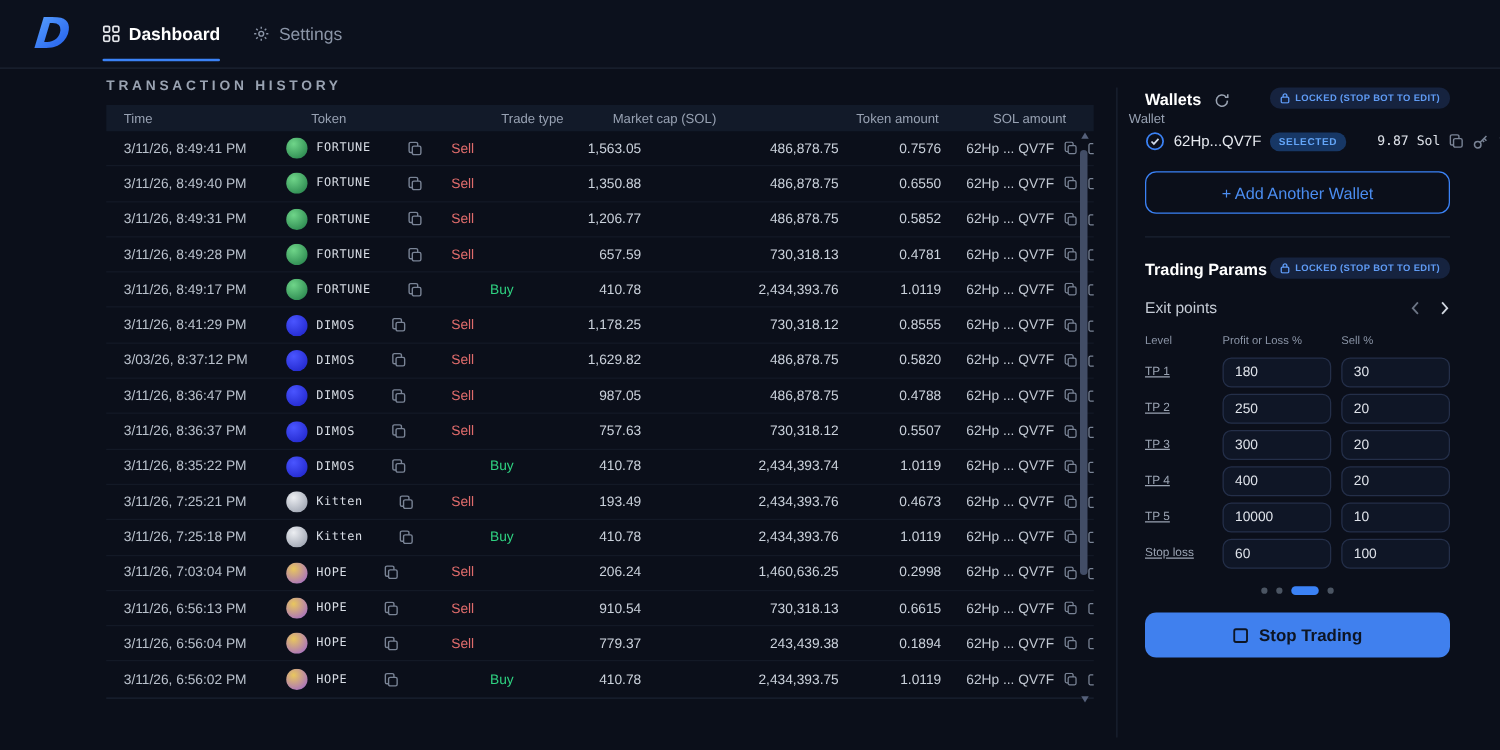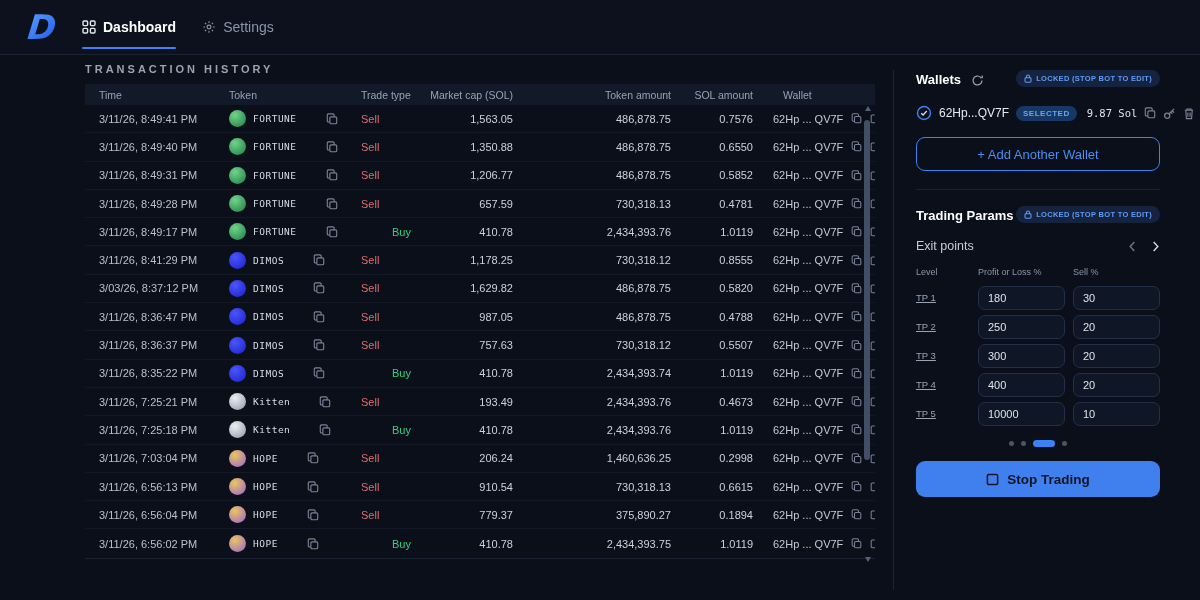--- a/index.html
+++ b/index.html
@@ -63,21 +63,21 @@
   }
 
   
   .table-wrap { position:relative; margin-top:9px; width:790px; border-bottom:1px solid #1b2332; }
   .t-head, .t-row {
     display:grid;
     grid-template-columns:140px 122px 68px 102px 158px 82px 1fr;
     align-items:center;
   }
   .t-head {
-    height:21px; background:#121a29; font-size:10.5px; color:#98a2b3;
+    height:21px; background:#121a29; font-size:10.5px; color:#98a2b3;gap:20px;
   }
   .t-head > div { padding:0 4px; }
   .t-body { }
   .t-row { height:28.3px; border-bottom:1px solid rgba(27,35,50,0.55); font-size:11px; }
   .t-row:last-child { border-bottom:none; }
   .cell { padding:0 4px; color:#cbd2dc; white-space:nowrap; overflow:hidden; }
   .cell.time { padding-left:14px; color:#b9c1cc; }
   .h-time { padding-left:14px !important; }
   .num, .h-num { text-align:right; }
   .cell.token { display:flex; align-items:center; gap:7px; }
@@ -118,21 +118,21 @@
     font-size:7.5px; font-weight:700; letter-spacing:0.3px; color:#5f9bf5;
     background:#16233f; border-radius:999px; padding:4px 8px; white-space:nowrap;
   }
   .wallet-row { margin-top:18px; display:flex; align-items:center; gap:7px; }
   .check-ic { display:inline-flex; cursor:pointer; }
   .wallet-address { font-size:12px; color:#e7eaf0; }
   .selected-badge {
     font-size:8px; font-weight:700; letter-spacing:0.5px; color:#63a5f8;
     background:#173765; border-radius:999px; padding:3px 7px;
   }
-  .wallet-balance { font-family:"DejaVu Sans Mono", monospace; font-size:10.5px; color:#dfe3ea; margin-left:3px; white-space:nowrap; }
+  .wallet-balance { font-family:"DejaVu Sans Mono", monospace; font-size:10.5px; color:#dfe3ea; margin-left:18px; white-space:nowrap; }
   .w-ic { color:#7a8496; cursor:pointer; display:inline-flex; }
   .add-wallet-btn {
     margin-top:16px; width:100%; height:34px;
     background:transparent; border:1.5px solid #3b82f6; border-radius:9px;
     color:#4b8df0; font-size:13px; font-weight:500; cursor:pointer;
     display:flex; align-items:center; justify-content:center;
     font-family:"Liberation Sans", sans-serif;
   }
   .side-divider { margin:18px 0 16px; height:1px; background:#1b2332; }
   .exit-header { margin-top:16px; display:flex; align-items:center; }
@@ -677,21 +677,21 @@
       <span class="token-name">HOPE</span>
       <span class="copy-ic">
         <svg width="12" height="12" viewBox="0 0 14 14" fill="none" stroke="currentColor" stroke-width="1.3">
           <rect x="4.5" y="4.5" width="8" height="8" rx="1.5"></rect>
                 <path d="M9.5 4.5v-2a1.5 1.5 0 0 0-1.5-1.5H3A1.5 1.5 0 0 0 1.5 2.5V9A1.5 1.5 0 0 0 3 10.5h1.5"></path>
         </svg>
       </span>
     </div>
     <div class="cell type sell">Sell</div>
     <div class="cell num">779.37</div>
-    <div class="cell num">375,890.27</div>
+    <div class="cell num">243,439.38</div>
     <div class="cell num">0.1894</div>
     <div class="cell wallet">
       <span>62Hp ... QV7F</span>
       <span class="copy-ic">
         <svg width="11" height="11" viewBox="0 0 14 14" fill="none" stroke="currentColor" stroke-width="1.3">
           <rect x="4.5" y="4.5" width="8" height="8" rx="1.5"></rect>
                 <path d="M9.5 4.5v-2a1.5 1.5 0 0 0-1.5-1.5H3A1.5 1.5 0 0 0 1.5 2.5V9A1.5 1.5 0 0 0 3 10.5h1.5"></path>
         </svg>
       </span>
       <span class="ext-ic">
@@ -856,20 +856,25 @@
     <input class="param-input" value="400" style="">
     <input class="param-input" value="20" style="">
   </div>
 
   <div class="exit-row">
     <div class="exit-label">TP 5</div>
     <input class="param-input" value="10000" style="">
     <input class="param-input" value="10" style="">
   </div>
 
+  <div class="exit-row">
+    <div class="exit-label">Stop loss</div>
+    <input class="param-input" value="60" style="">
+    <input class="param-input" value="100" style="">
+  </div>
 </div>
 
   <div class="pagination" id="pg-dots">
       <span class="pg-dot"></span>
       <span class="pg-dot"></span>
       <span class="pg-dot active"></span>
       <span class="pg-dot"></span>
     </div>
 
   <button class="stop-btn">

